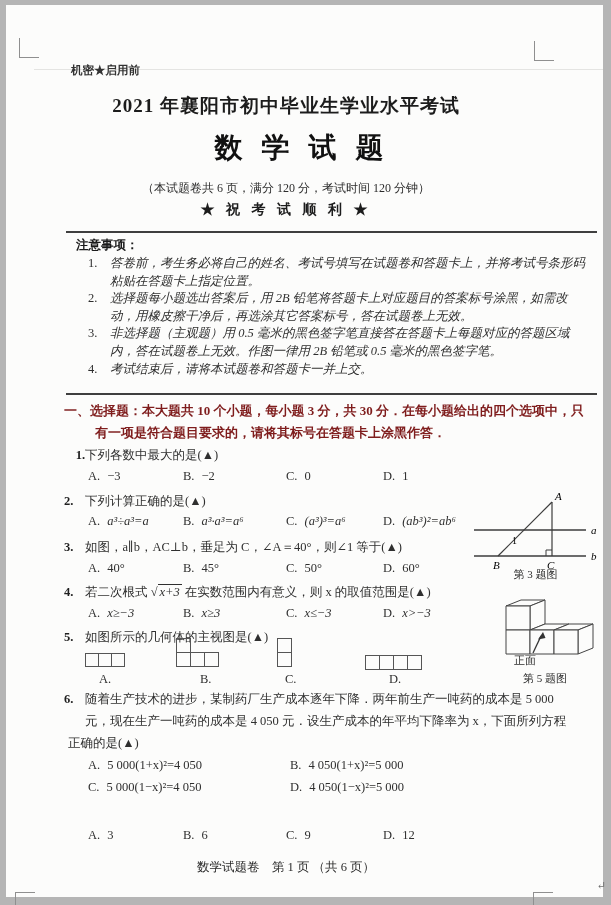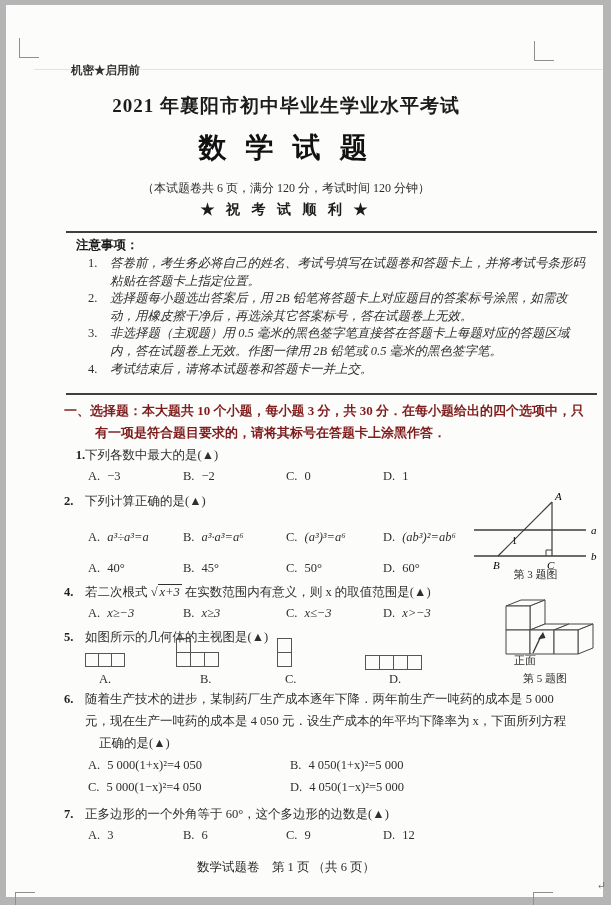--- a/index.html
+++ b/index.html
@@ -70,21 +70,21 @@
   <div class="abs mark tl" style="left:19px;top:38px;"></div>
   <div class="abs mark tr" style="left:534px;top:41px;"></div>
   <div class="abs mark bl" style="left:15px;top:892px;height:12px;"></div>
   <div class="abs mark br" style="left:533px;top:892px;height:12px;"></div>
   <div class="abs retmark" style="left:597px;top:879px;">↵</div>
 
   <div class="abs scanline" style="top:69px;"></div>
 
   <div class="abs confidential" style="left:71px;top:63px;">机密★启用前</div>
   <div class="abs center examtitle" style="top:93px;">2021 年襄阳市初中毕业生学业水平考试</div>
-  <div class="abs center subject" style="top:129px;">数 学 试 题</div>
+  <div class="abs center subject" style="top:129px;padding-left:16px;">数 学 试 题</div>
   <div class="abs center examinfo" style="top:180px;">（本试题卷共 6 页，满分 120 分，考试时间 120 分钟）</div>
   <div class="abs center wish" style="top:201px;">★ 祝 考 试 顺 利 ★</div>
 
   <div class="abs rule" style="top:231px;height:2px;"></div>
 
   <div class="abs notice-title" style="left:76px;top:237px;">注意事项：</div>
   <ol class="abs notice" style="left:76px;top:255px;">
       <li><span class="nnum">1.</span><span>答卷前，考生务必将自己的姓名、考试号填写在试题卷和答题卡上，并将考试号条形码粘贴在答题卡上指定位置。</span></li>
       <li><span class="nnum">2.</span><span>选择题每小题选出答案后，用 2B 铅笔将答题卡上对应题目的答案标号涂黑，如需改动，用橡皮擦干净后，再选涂其它答案标号，答在试题卷上无效。</span></li>
       <li><span class="nnum">3.</span><span>非选择题（主观题）用 0.5 毫米的黑色签字笔直接答在答题卡上每题对应的答题区域内，答在试题卷上无效。作图一律用 2B 铅笔或 0.5 毫米的黑色签字笔。</span></li>
@@ -102,27 +102,30 @@
   <div class="abs opts" style="top:469px;">
       <span class="opt"><span class="olabel">A.</span><span class="ovalue">−3</span></span>
       <span class="opt"><span class="olabel">B.</span><span class="ovalue">−2</span></span>
       <span class="opt"><span class="olabel">C.</span><span class="ovalue">0</span></span>
       <span class="opt"><span class="olabel">D.</span><span class="ovalue">1</span></span>
     </div>
 
   <div class="abs qline" style="top:493px;">
     <span class="qnum">2.</span><span>下列计算正确的是(▲)</span>
   </div>
-  <div class="abs opts math" style="top:514px;margin-top:16px;">
+  <div class="abs opts math" style="top:514px;">
       <span class="opt"><span class="olabel">A.</span><span class="ovalue">a³÷a³=a</span></span>
       <span class="opt"><span class="olabel">B.</span><span class="ovalue">a³·a³=a⁶</span></span>
       <span class="opt"><span class="olabel">C.</span><span class="ovalue">(a³)³=a⁶</span></span>
       <span class="opt"><span class="olabel">D.</span><span class="ovalue">(ab³)²=ab⁶</span></span>
     </div>
 
+  <div class="abs qline" style="top:539px;">
+    <span class="qnum">3.</span><span>如图，a∥b，AC⊥b，垂足为 C，∠A＝40°，则∠1 等于(▲)</span>
+  </div>
   <div class="abs opts" style="top:561px;align-items:flex-end;">
       <span class="opt"><span class="olabel">A.</span><span class="ovalue">40°</span></span>
       <span class="opt"><span class="olabel">B.</span><span class="ovalue">45°</span></span>
       <span class="opt"><span class="olabel">C.</span><span class="ovalue">50°</span></span>
       <span class="opt"><span class="olabel">D.</span><span class="ovalue">60°</span></span>
     </div>
 
   <svg class="abs" style="left:468px;top:488px;" width="135" height="82" viewBox="0 0 135 82">
     <line x1="6" y1="42" x2="118" y2="42" stroke="#3c3c3c" stroke-width="1.3"></line>
     <line x1="6" y1="68" x2="118" y2="68" stroke="#3c3c3c" stroke-width="1.3"></line>
@@ -195,33 +198,30 @@
     <line x1="31" y1="54" x2="39" y2="37" stroke="#333" stroke-width="1.3"></line>
     <polygon points="41,33 36,40.5 43.5,39" fill="#333"></polygon>
   </svg>
   <div class="abs front-label" style="left:514px;top:653px;">正面</div>
   <div class="abs figcap" style="left:523px;top:671px;">第 5 题图</div>
 
   <div class="abs qline" style="top:691px;">
     <span class="qnum">6.</span><span>随着生产技术的进步，某制药厂生产成本逐年下降．两年前生产一吨药的成本是 5 000</span>
   </div>
   <div class="abs qline" style="left:85px;top:713px;">元，现在生产一吨药的成本是 4 050 元．设生产成本的年平均下降率为 x，下面所列方程</div>
-  <div class="abs qline" style="left:99px;top:735px;">正确的是(▲)</div>
+  <div class="abs qline" style="left:68px;top:735px;">正确的是(▲)</div>
   <div class="abs opts cols2" style="top:758px;">
       <span class="opt"><span class="olabel">A.</span><span class="ovalue">5 000(1+x)²=4 050</span></span>
       <span class="opt"><span class="olabel">B.</span><span class="ovalue">4 050(1+x)²=5 000</span></span>
     </div>
   <div class="abs opts cols2" style="top:780px;">
       <span class="opt"><span class="olabel">C.</span><span class="ovalue">5 000(1−x)²=4 050</span></span>
       <span class="opt"><span class="olabel">D.</span><span class="ovalue">4 050(1−x)²=5 000</span></span>
     </div>
 
-  <div class="abs qline" style="top:806px;">
-    <span class="qnum">7.</span><span>正多边形的一个外角等于 60°，这个多边形的边数是(▲)</span>
-  </div>
   <div class="abs opts" style="top:828px;">
       <span class="opt"><span class="olabel">A.</span><span class="ovalue">3</span></span>
       <span class="opt"><span class="olabel">B.</span><span class="ovalue">6</span></span>
       <span class="opt"><span class="olabel">C.</span><span class="ovalue">9</span></span>
       <span class="opt"><span class="olabel">D.</span><span class="ovalue">12</span></span>
     </div>
 
   <div class="abs center footer" style="top:859px;">数学试题卷　第 1 页 （共 6 页）</div>
 </div>
 

